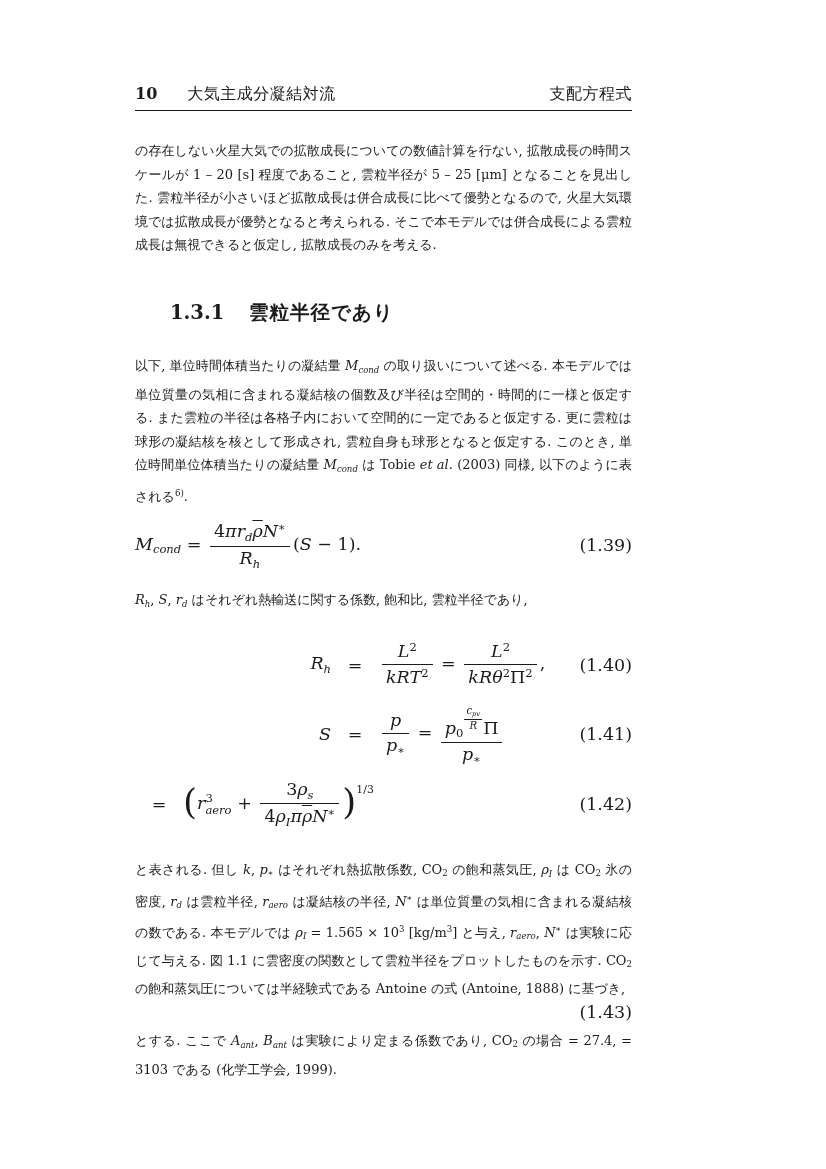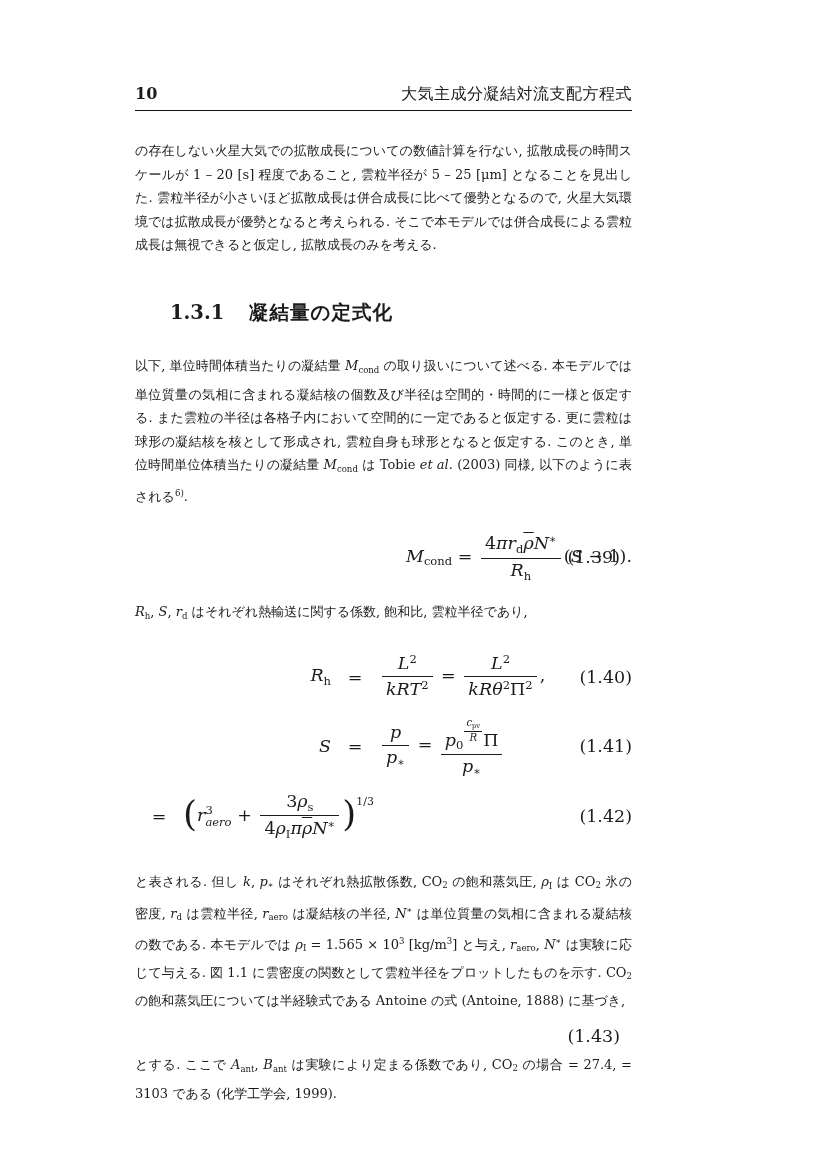--- a/index.html
+++ b/index.html
@@ -10,21 +10,21 @@
     padding: 84px 130px 56px 135px;
     background: #ffffff;
     color: #1b1b1b;
     display: flex; flex-direction: column;
     overflow: hidden;
     font-family: "DejaVu Serif", serif;
   }
   
   .running-head { display: flex; align-items: baseline; font-size: 16px; }
   .page-num { font-family: "DejaVu Serif", serif; font-weight: bold; margin-right: 30px; }
-  .head-left { font-family: "Liberation Sans", sans-serif; flex: 1; letter-spacing: 0.5px; text-align: right; }
+  .head-left { font-family: "Liberation Sans", sans-serif; flex: 1; letter-spacing: 0.5px; }
   .head-right { font-family: Liberation Serif, serif; letter-spacing: 0.5px; }
   .head-rule { border-bottom: 1.3px solid #151515; margin-top: 5px; }
 
   
   .body-text {
     font-family: "DejaVu Serif", serif;
     font-size: 13px; line-height: 23.6px;
     text-align: justify; margin: 0;
   }
   .mt-para { margin-top: 28px; }
@@ -32,39 +32,39 @@
 
   
   .section-heading { margin: 44px 0 30px; font-size: 19.5px; line-height: 1.2; }
   .sec-num { font-family: "DejaVu Serif", serif; font-weight: bold; margin-right: 18px; margin-left: 35px; }
   .sec-title { font-family: "Liberation Sans", sans-serif; font-weight: bold; letter-spacing: 1px; }
 
   
   .seg-i { font-style: italic; }
   .seg-r { font-style: normal; }
   .seg-ov { text-decoration: overline; }
-  .seg-sub  { font-size: 0.66em; vertical-align: -0.32em; letter-spacing: 0; }
+  .seg-sub  { font-size: 0.66em; font-style: italic; vertical-align: -0.32em; letter-spacing: 0; }
   .seg-subr { font-size: 0.66em; font-style: normal; vertical-align: -0.28em; }
   .seg-sup  { font-size: 0.66em; font-style: normal; vertical-align: 0.55em; }
   .seg-suph { font-size: 0.62em; font-style: normal; vertical-align: 1.45em; }
   .frac { display: inline-block; vertical-align: middle; text-align: center; line-height: 1.25; margin: 0 3px; }
   .fnum { display: block; border-bottom: 1px solid #1b1b1b; padding: 0 4px 1px; }
   .fden { display: block; padding: 1px 4px 0; }
   .seg-sup.frac { font-size: 0.58em; vertical-align: 0.55em; line-height: 1.1; margin: 4px 1px; }
   .seg-sup.frac .fnum { padding: 0 2px 0; }
   .seg-sup.frac .fden { padding: 0 2px 0; }
   .stack { display: inline-block; font-size: 0.66em; line-height: 1.08; vertical-align: -0.5em; text-align: left; }
   .stk-sup { display: block; font-style: normal; }
   .stk-sub { display: block; font-style: italic; }
   .seg-big { font-size: 2.05em; font-weight: 300; line-height: 0; vertical-align: middle; position: relative; top: -0.05em; }
 
   
   .eq { font-family: "DejaVu Serif", serif; font-size: 17.5px; }
-  .eq-row { position: relative; display: flex; align-items: center; justify-content: flex-end; margin: 24px 0 10px; }
-  .eq-row .eq-num { position: absolute; right: 12px; top: 50%; transform: translateY(-50%); font-style: normal; }
+  .eq-row { position: relative; display: flex; align-items: center; justify-content: flex-start; margin: 12px 0 10px; }
+  .eq-row .eq-num { position: absolute; right: 0; top: 50%; transform: translateY(-50%); font-style: normal; }
   .eq-align { margin: 12px 0 10px; }
   .eq-align-row { display: flex; align-items: center; margin: 12px 0; }
   .eq-lhs { width: 196px; text-align: right; }
   .eq-op { width: 48px; text-align: center; }
   .eq-rhs { text-align: left; }
   .eq-align-row .eq-num { margin-left: auto; }
 
   .spacer { flex: 1; }
 </style>
 </head>
@@ -76,21 +76,21 @@
     <span class="page-num">10</span>
     <span class="head-left">大気主成分凝結対流</span>
     <span class="head-right">支配方程式</span>
   </header>
   <div class="head-rule"></div>
 
   <p class="body-text mt-para">の存在しない火星大気での拡散成長についての数値計算を行ない, 拡散成長の時間スケールが 1 – 20 [s] 程度であること, 雲粒半径が 5 – 25 [μm] となることを見出した. 雲粒半径が小さいほど拡散成長は併合成長に比べて優勢となるので, 火星大気環境では拡散成長が優勢となると考えられる. そこで本モデルでは併合成長による雲粒成長は無視できると仮定し, 拡散成長のみを考える.</p>
 
   <h2 class="section-heading">
     <span class="sec-num">1.3.1</span>
-    <span class="sec-title">凝結量の定式化</span>
+    <span class="sec-title">雲粒半径であり</span>
   </h2>
 
   <p class="body-text">以下, 単位時間体積当たりの凝結量 <span class="seg-i">M</span><span class="seg-sub">cond</span> の取り扱いについて述べる. 本モデルでは単位質量の気相に含まれる凝結核の個数及び半径は空間的・時間的に一様と仮定する. また雲粒の半径は各格子内において空間的に一定であると仮定する. 更に雲粒は球形の凝結核を核として形成され, 雲粒自身も球形となると仮定する. このとき, 単位時間単位体積当たりの凝結量 <span class="seg-i">M</span><span class="seg-sub">cond</span> は Tobie <span class="seg-i">et al.</span> (2003) 同様, 以下のように表される<span class="seg-sup">6)</span>.</p>
 
   <div class="eq eq-row">
     <span class="eq-body"><span class="seg-i">M</span><span class="seg-sub">cond</span> = <span class="frac"><span class="fnum"><span class="seg-r">4</span><span class="seg-i">π</span><span class="seg-i">r</span><span class="seg-sub">d</span><span class="seg-i seg-ov">ρ</span><span class="seg-i">N</span><span class="seg-sup">∗</span></span><span class="fden"><span class="seg-i">R</span><span class="seg-sub">h</span></span></span><span class="seg-r">(</span><span class="seg-i">S</span><span class="seg-r"> − 1).</span></span>
     <span class="eq-num">(1.39)</span>
   </div>
 
   <p class="body-text mt-small"><span class="seg-i">R</span><span class="seg-sub">h</span>, <span class="seg-i">S</span>, <span class="seg-i">r</span><span class="seg-sub">d</span> はそれぞれ熱輸送に関する係数, 飽和比, 雲粒半径であり,</p>

